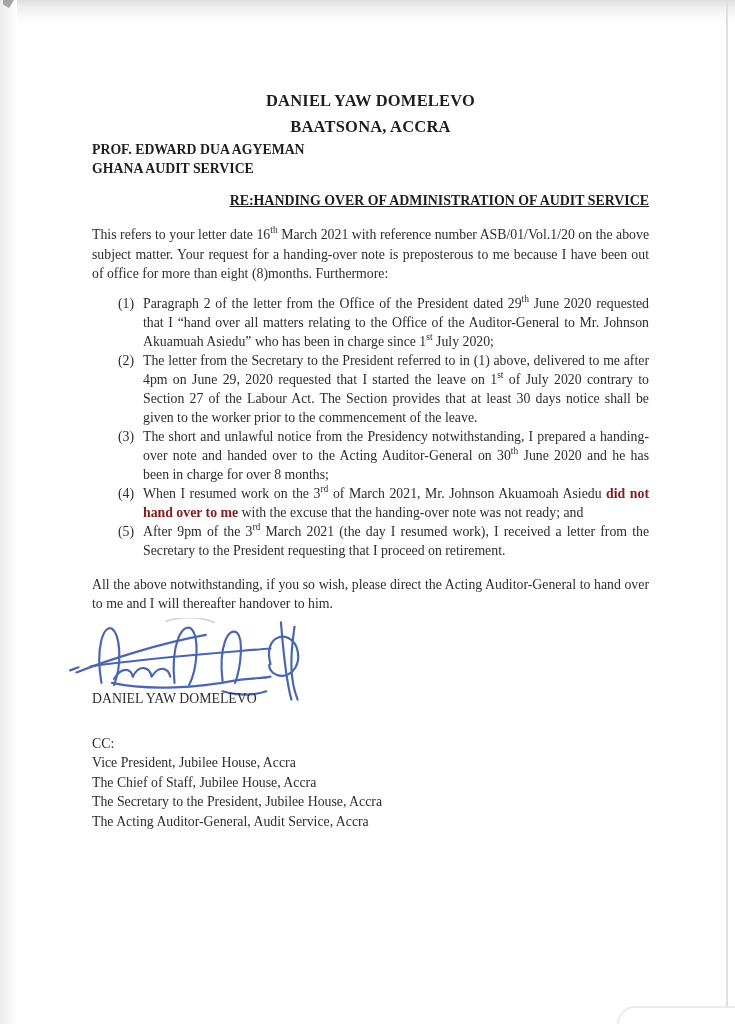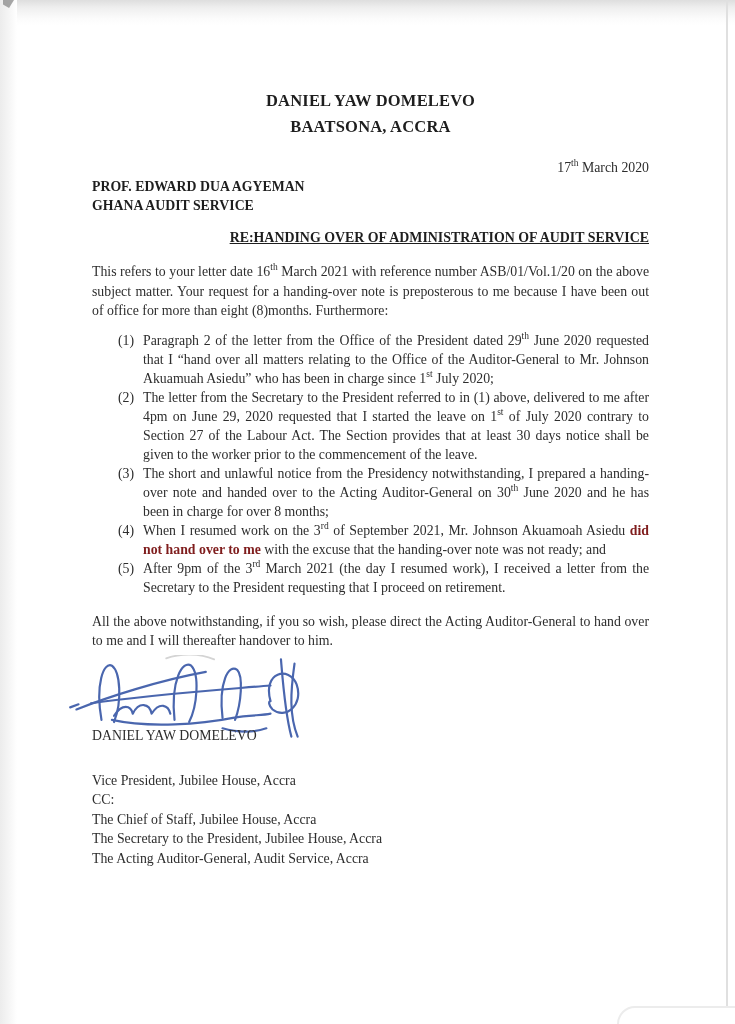--- a/index.html
+++ b/index.html
@@ -75,21 +75,20 @@
 
 <div class="photo">
 
   <div class="page">
 
     <div class="sender-head">
       <div>DANIEL YAW DOMELEVO</div>
       <div>BAATSONA, ACCRA</div>
     </div>
 
-    <div class="date-line"><span>17</span><sup>th</sup><span> March 2020</span></div>
 
     <div class="recipient">
       <div>PROF. EDWARD DUA AGYEMAN</div>
       <div>GHANA AUDIT SERVICE</div>
     </div>
 
     <div class="subject">RE:HANDING OVER OF ADMINISTRATION OF AUDIT SERVICE</div>
 
     <p class="body-par"><span>This refers to your letter date 16</span><sup>th</sup><span> March 2021 with reference number ASB/01/Vol.1/20 on the above subject matter. Your request for a handing-over note is preposterous to me because I have been out of office for more than eight (8)months.  Furthermore:</span></p>
 
@@ -101,21 +100,21 @@
       <div class="list-item">
         <span class="num">(2)</span>
         <span><span>The letter from the Secretary to the President referred to in (1) above, delivered to me after 4pm on June 29, 2020 requested that I started the leave on 1</span><sup>st</sup><span> of July 2020 contrary to Section 27 of the Labour Act. The Section provides that at least 30 days notice shall be given to the worker prior to the commencement of the leave.</span></span>
       </div>
       <div class="list-item">
         <span class="num">(3)</span>
         <span><span>The short and unlawful notice from the Presidency notwithstanding, I prepared a handing-over note and handed over to the Acting Auditor-General on 30</span><sup>th</sup><span> June 2020 and he has been in charge for over 8 months;</span></span>
       </div>
       <div class="list-item">
         <span class="num">(4)</span>
-        <span><span>When I resumed work on the 3</span><sup>rd</sup><span> of September 2021, Mr. Johnson Akuamoah Asiedu </span><span class="seg-b">did not hand over to me</span><span> with the excuse that the handing-over note was not ready; and</span></span>
+        <span><span>When I resumed work on the 3</span><sup>rd</sup><span> of March 2021, Mr. Johnson Akuamoah Asiedu </span><span class="seg-b">did not hand over to me</span><span> with the excuse that the handing-over note was not ready; and</span></span>
       </div>
       <div class="list-item">
         <span class="num">(5)</span>
         <span><span>After 9pm of the 3</span><sup>rd</sup><span> March 2021 (the day I resumed work), I received a letter from the Secretary to the President requesting that I proceed on retirement.</span></span>
       </div>
     </div>
 
     <p class="body-par closing">All the above notwithstanding, if you so wish, please direct the Acting Auditor-General to hand over to me and I will thereafter handover to him.</p>
 
     <div class="sig-block">
@@ -133,22 +132,22 @@
           <path d="M206,4 C208,28 210,56 216,78"></path>
           <path d="M219,8 C215,36 214,58 222,78"></path>
           <path d="M150,70 c14,4 30,4 42,0"></path>
         </g>
         <path d="M96,3 c14,-5 32,-5 46,1" stroke="#d4d4d4" stroke-width="1.6" stroke-linecap="round"></path>
       </svg>
       <div class="signer-name">DANIEL YAW DOMELEVO</div>
     </div>
 
     <div class="cc-block">
+      <div>CC:</div>
       <div>Vice President, Jubilee House, Accra</div>
-      <div>CC:</div>
       <div>The Chief of Staff, Jubilee House, Accra</div>
       <div>The Secretary to the President, Jubilee House, Accra</div>
       <div>The Acting Auditor-General, Audit Service, Accra</div>
     </div>
 
   </div>
 
   <div class="edge-top"></div>
   <div class="edge-left"></div>
   <div class="edge-right-line"></div>

